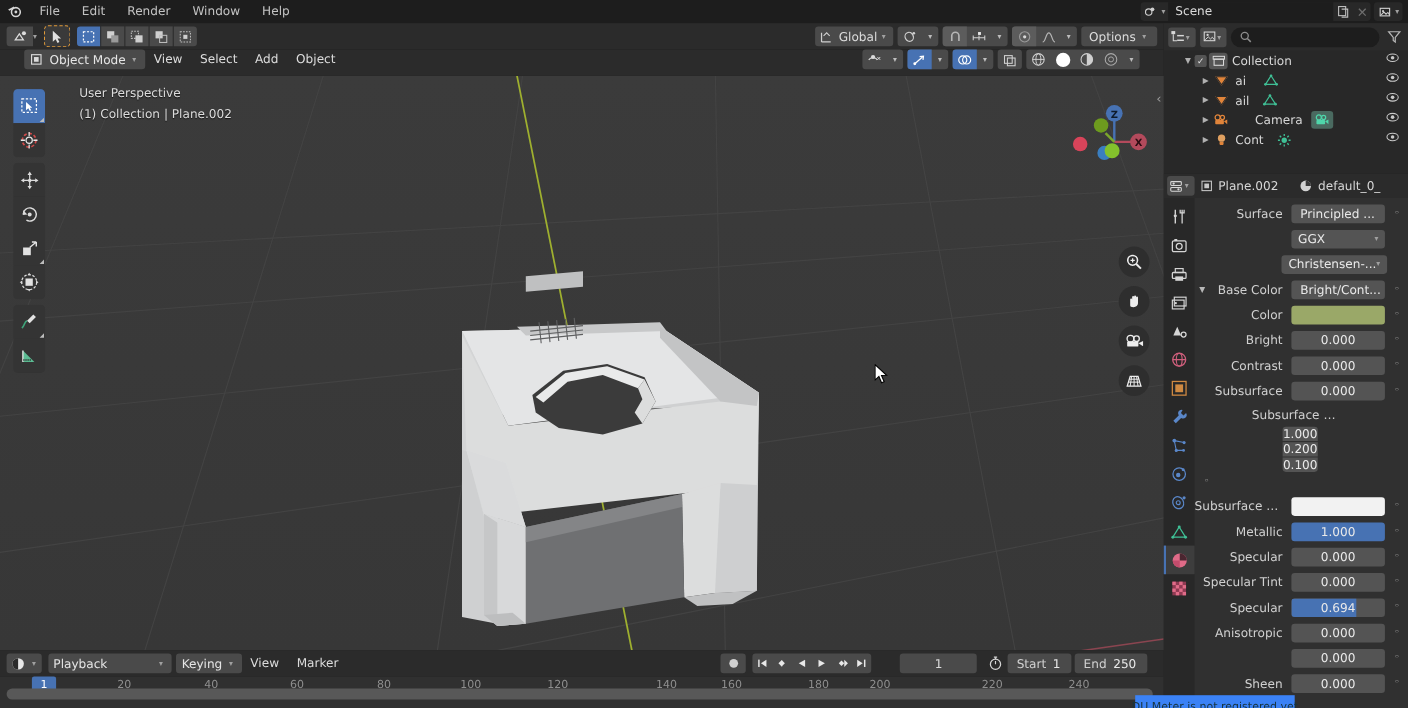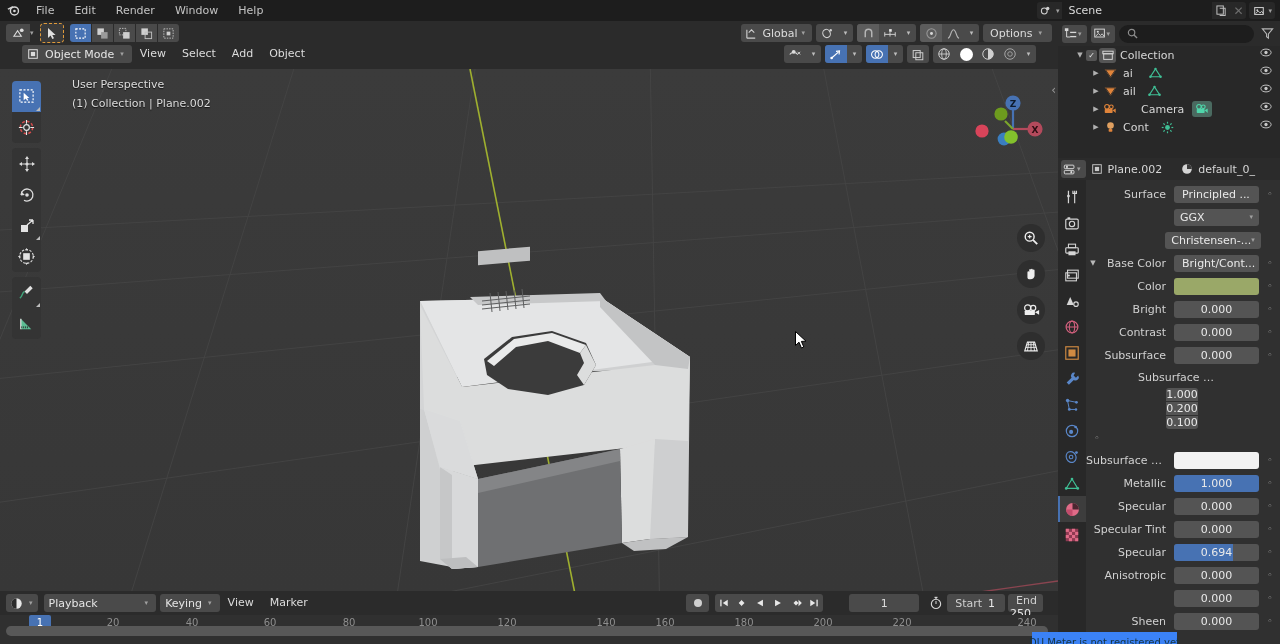--- a/index.html
+++ b/index.html
@@ -642,40 +642,40 @@
             <circle cx="8" cy="9" r="5.3" fill="none" stroke="#d5d5d5" stroke-width="1.3"></circle>
             <path d="M8 9 V5.6" stroke="#d5d5d5" stroke-width="1.2"></path>
             <path d="M6.3 1.6 h3.4" stroke="#d5d5d5" stroke-width="1.4"></path>
             <path d="M8 1.6 v2.1" stroke="#d5d5d5" stroke-width="1.4"></path>
           </svg>
       </div>
       <div class="se-field">
         <span class="lb">Start</span>
         <span class="vl">1</span>
       </div>
-      <div class="se-field" style="margin-left:3px;flex-direction:column;">
+      <div class="se-field" style="margin-left:3px;">
         <span class="lb">End</span>
         <span class="vl">250</span>
       </div>
     </div>
   </div>
 
   <div class="tl-body">
     <div class="tl-tick" style="left:113px;">20</div>
     <div class="tl-tick" style="left:192px;">40</div>
     <div class="tl-tick" style="left:270px;">60</div>
     <div class="tl-tick" style="left:349px;">80</div>
     <div class="tl-tick" style="left:428px;">100</div>
     <div class="tl-tick" style="left:507px;">120</div>
     <div class="tl-tick" style="left:606px;">140</div>
     <div class="tl-tick" style="left:665px;">160</div>
     <div class="tl-tick" style="left:744px;">180</div>
-    <div class="tl-tick" style="left:823px;">200</div>
+    <div class="tl-tick" style="left:800px;">200</div>
     <div class="tl-tick" style="left:902px;">220</div>
-    <div class="tl-tick" style="left:1027px;">240</div>
+    <div class="tl-tick" style="left:981px;">240</div>
     <div class="playhead" style="left:40px;">1</div>
     <div class="tl-scroll"></div>
   </div>
 
   <div class="outliner">
     <div class="ol-header">
       <div class="ol-dd">
         <svg width="14" height="13" viewBox="0 0 16 14">
             <rect x="1" y="1" width="4" height="3.2" fill="#d8d8d8"></rect>
             <path d="M3 4.2 V11 H7" stroke="#d8d8d8" stroke-width="1.1" fill="none"></path>

